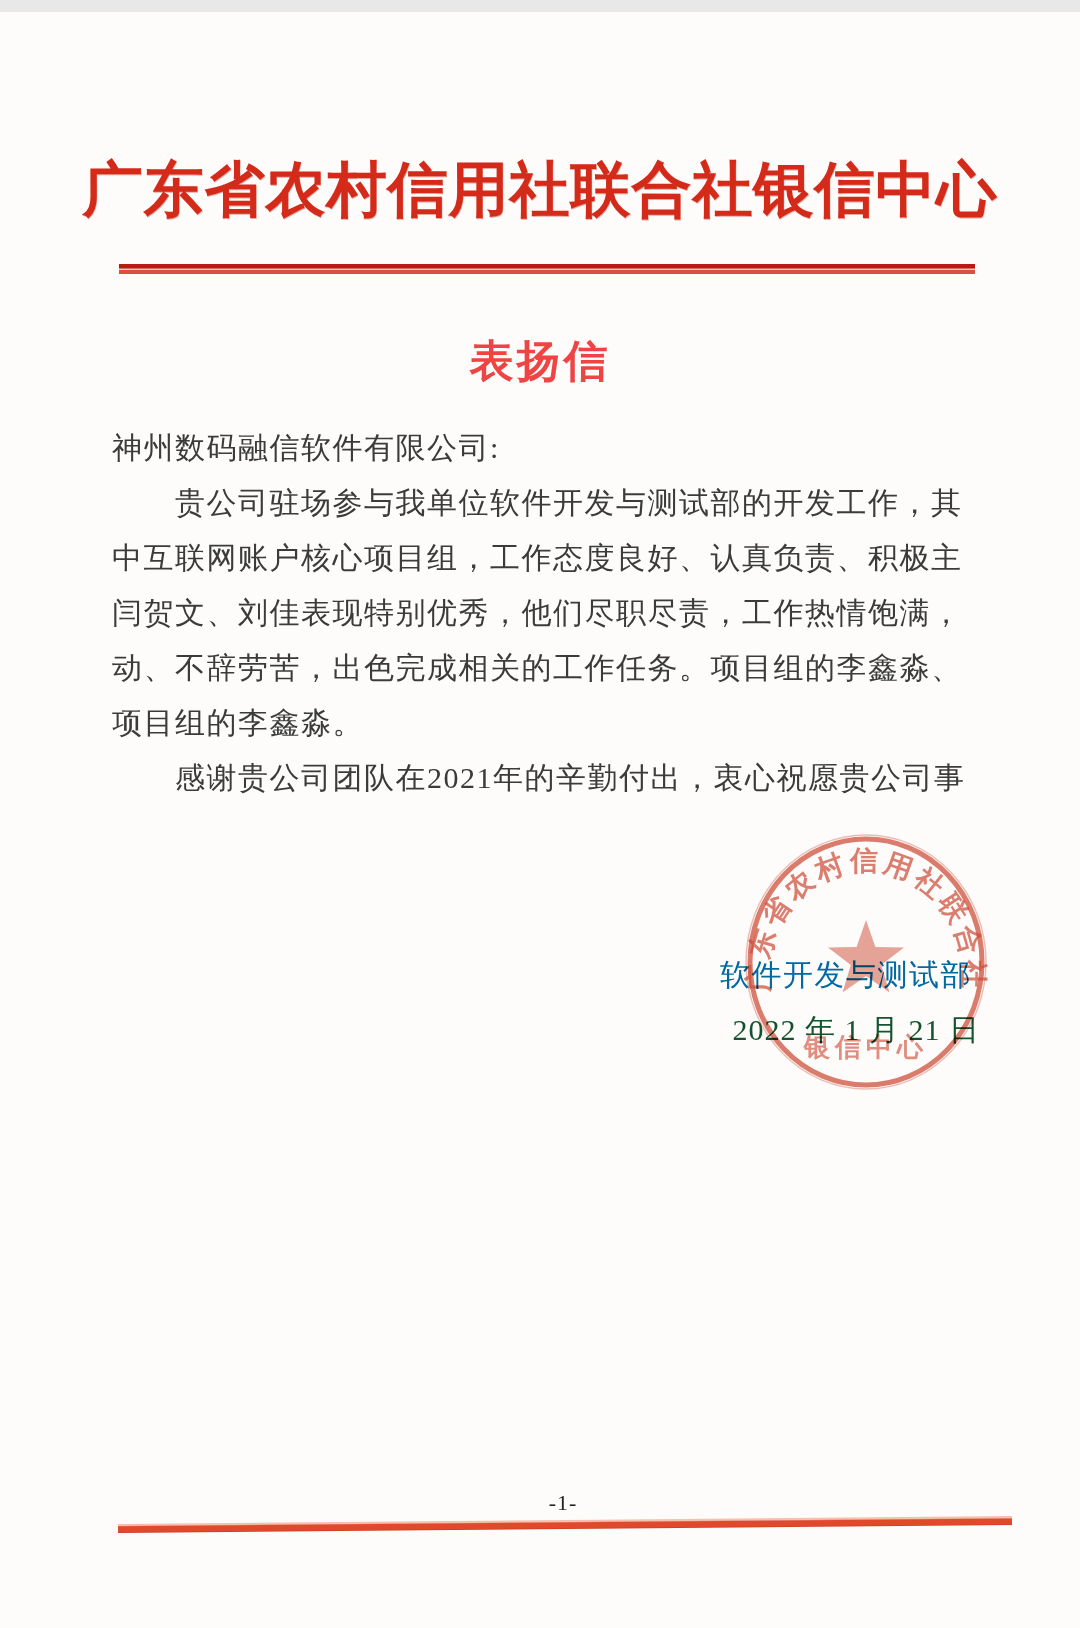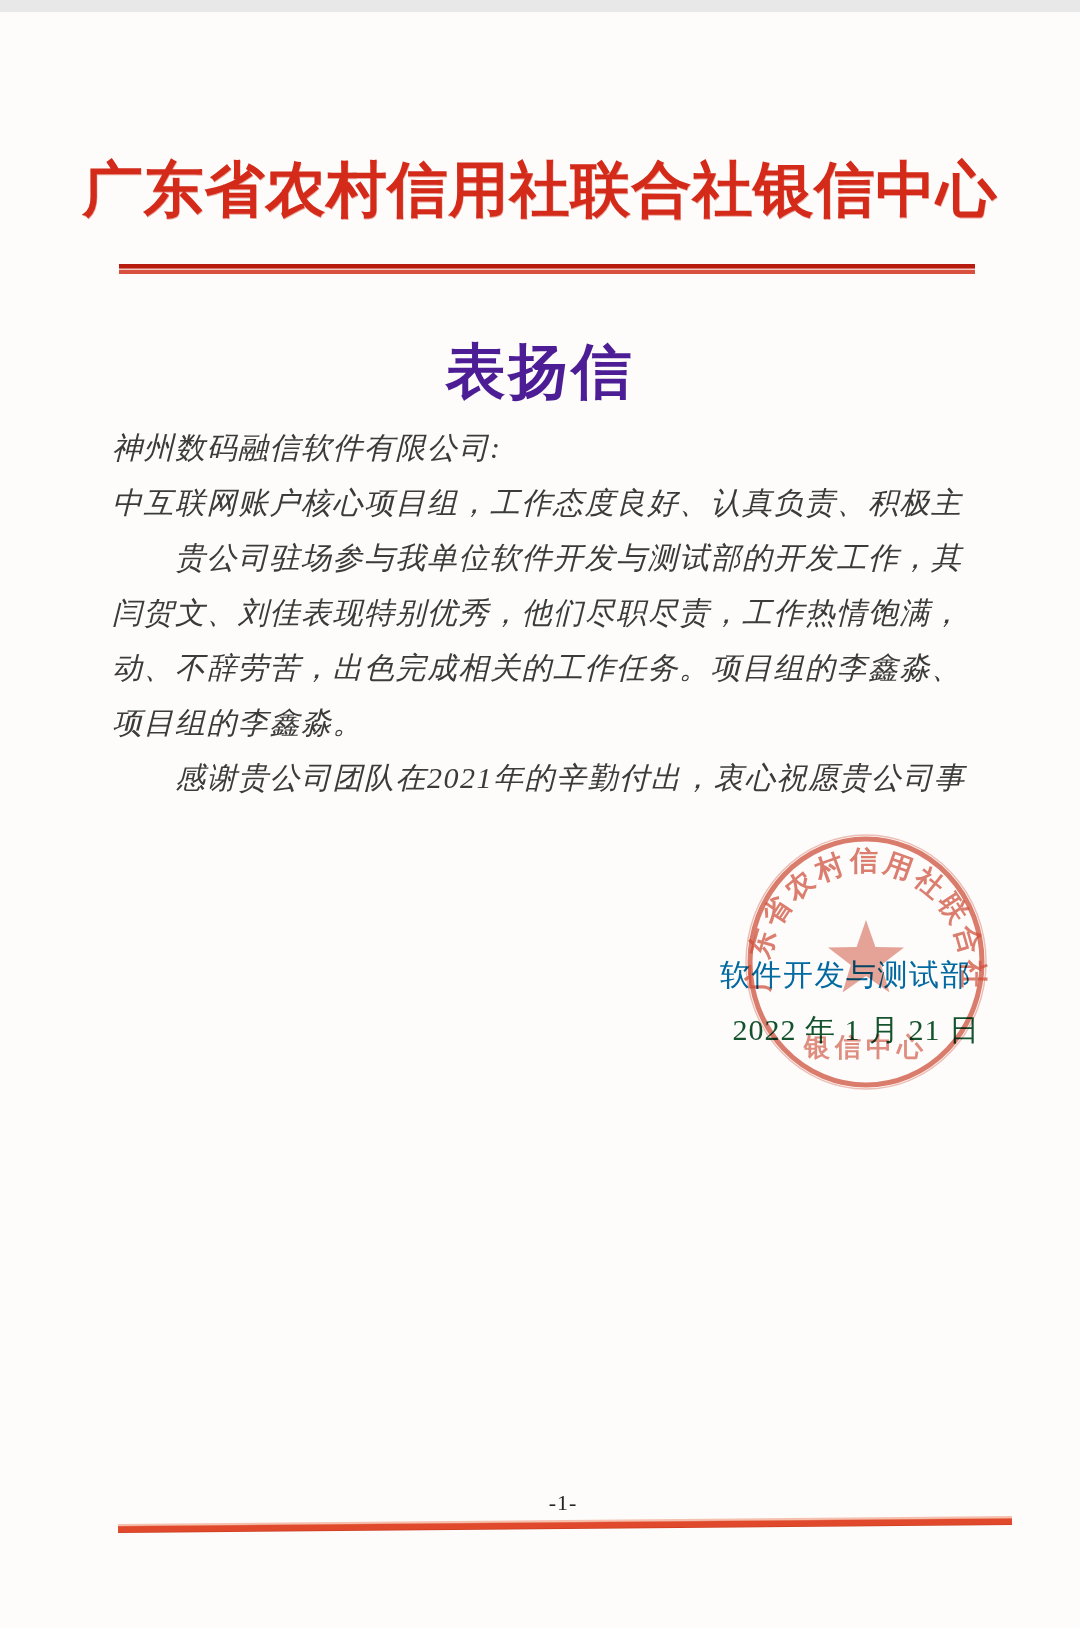--- a/index.html
+++ b/index.html
@@ -26,34 +26,33 @@
     width:856px; height:10px;
     background:linear-gradient(to bottom,
       #b71c0f 0%, #b71c0f 42%,
       #f3c8c0 48%, #f3c8c0 56%,
       #d9503e 64%, #d9503e 100%);
   }
   
   .letter-title {
     position:absolute; left:0; top:320px; width:1080px;
     text-align:center;
-    font-size:60px; font-weight:700;
+    font-size:44px; font-weight:700;
     letter-spacing:3px;
-    color:#4c1d95;
+    color:#ef4444;
   }
   
   .body-block {
     position:absolute; left:112px; top:408px; width:860px;
     font-size:30px; color:#3b3b3b;
     letter-spacing:1.5px;
   }
   .body-block .line {
     height:55px; line-height:55px;
     white-space:nowrap;
-    font-style:italic;
   }
   .body-block .line.indent { text-indent:63px; }
   
   .sig-dept {
     position:absolute; right:108px; top:941px;
     font-size:30px; color:#0369a1;
     letter-spacing:1.5px; line-height:44px;
     white-space:nowrap;
   }
   .sig-date {
@@ -92,22 +91,22 @@
 
 <div class="page">
 
   <div class="letterhead">广东省农村信用社联合社银信中心</div>
   <div class="header-rule"></div>
 
   <div class="letter-title">表扬信</div>
 
   <div class="body-block">
     <div class="line">神州数码融信软件有限公司:</div>
+    <div class="line indent">贵公司驻场参与我单位软件开发与测试部的开发工作，其</div>
     <div class="line">中互联网账户核心项目组，工作态度良好、认真负责、积极主</div>
-    <div class="line indent">贵公司驻场参与我单位软件开发与测试部的开发工作，其</div>
     <div class="line">闫贺文、刘佳表现特别优秀，他们尽职尽责，工作热情饱满，</div>
     <div class="line">动、不辞劳苦，出色完成相关的工作任务。项目组的李鑫淼、</div>
     <div class="line">项目组的李鑫淼。</div>
     <div class="line indent">感谢贵公司团队在2021年的辛勤付出，衷心祝愿贵公司事</div>
   </div>
 
   <div class="sig-dept">软件开发与测试部</div>
   <div class="sig-date">2022 年 1 月 21 日</div>
 
   <svg class="seal" viewBox="0 0 250 260" xmlns="http://www.w3.org/2000/svg">

